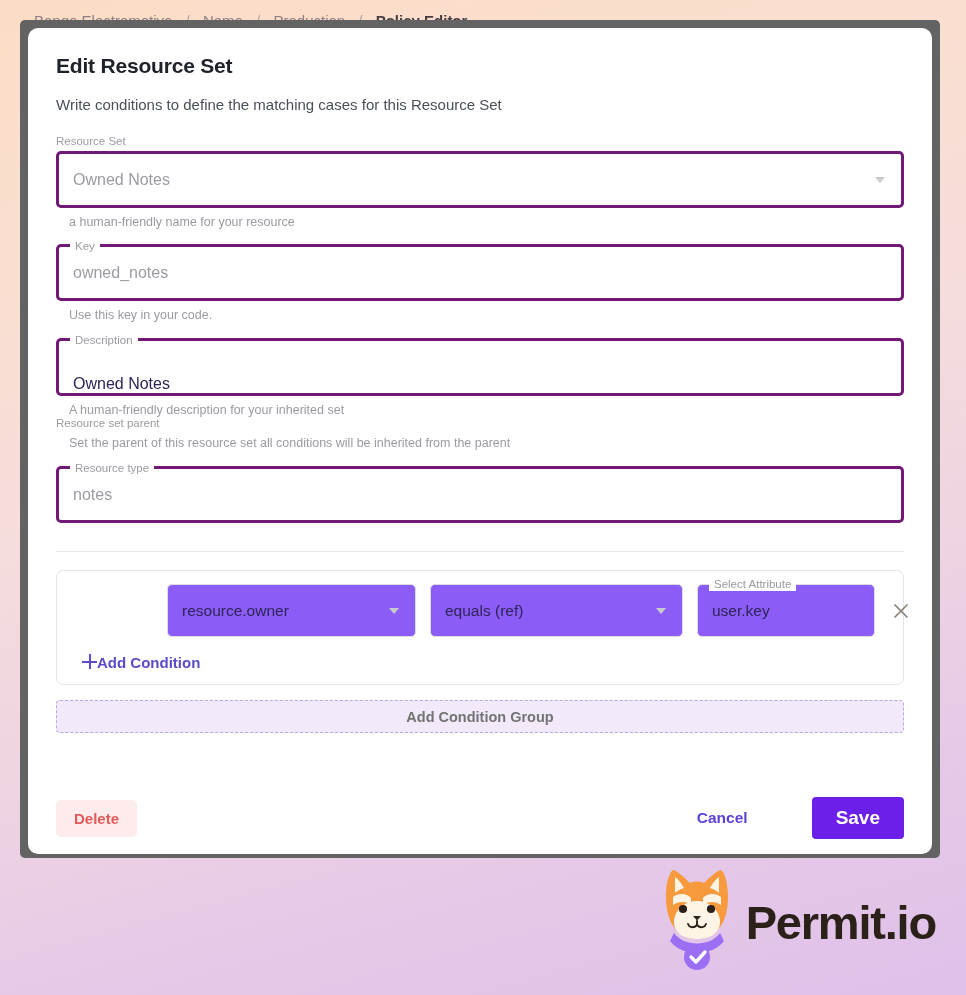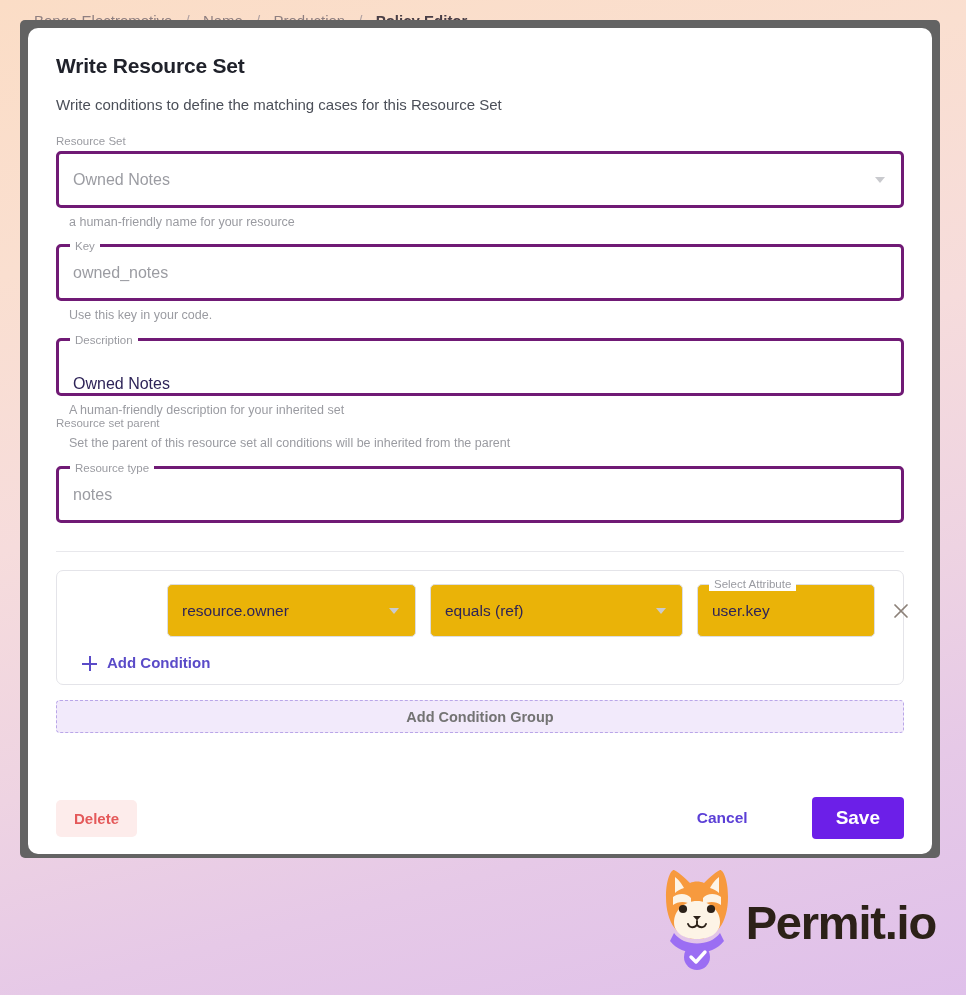--- a/index.html
+++ b/index.html
@@ -164,21 +164,21 @@
 
   .cond-select {
     position: relative;
     height: 53px;
     flex: 0 0 auto;
     border: 1px solid #dcdde1;
     border-radius: 5px;
     display: flex;
     align-items: center;
     padding: 0 34px 0 14px;
-    background: #eab308;
+    background: #8b5cf6;
   }
   .cond-select.w1 { width: 249px; }
   .cond-select.w2 { width: 253px; }
   .cond-select.w3 { width: 178px; padding-right: 14px; }
 
   .cond-select .txt {
     font-size: 15.5px;
     color: #2e2458;
     white-space: nowrap;
     overflow: hidden;
@@ -207,22 +207,21 @@
     font-size: 22px;
     line-height: 1;
     cursor: pointer;
     user-select: none;
     margin-left: 3px;
     font-weight: 400;
   }
 
   .add-cond {
     display: flex;
-    align-items: flex-end;
-    gap: 10px;
+    align-items: flex-start;
     margin-top: 17px;
     margin-left: 11px;
     cursor: pointer;
     width: fit-content;
   }
   .add-cond .plus {
     position: relative;
     width: 15px; height: 15px;
     flex: 0 0 auto;
   }
@@ -335,21 +334,21 @@
     <span class="sep">/</span>
     <span class="current">Policy Editor</span>
   </div>
 </div>
 
 <div class="scrim"></div>
 
 <div class="modal">
   <div class="modal-inner">
 
-    <div class="modal-title">Write Resource Set</div>
+    <div class="modal-title">Edit Resource Set</div>
     <div class="modal-subtitle">Write conditions to define the matching cases for this Resource Set</div>
 
     <div class="field gap-b">
       <span class="toplabel">Resource Set</span>
       <div class="outlined">
         <span class="value">Owned Notes</span>
         <span class="chev"></span>
       </div>
       <div class="helper">a human-friendly name for your resource</div>
     </div>

